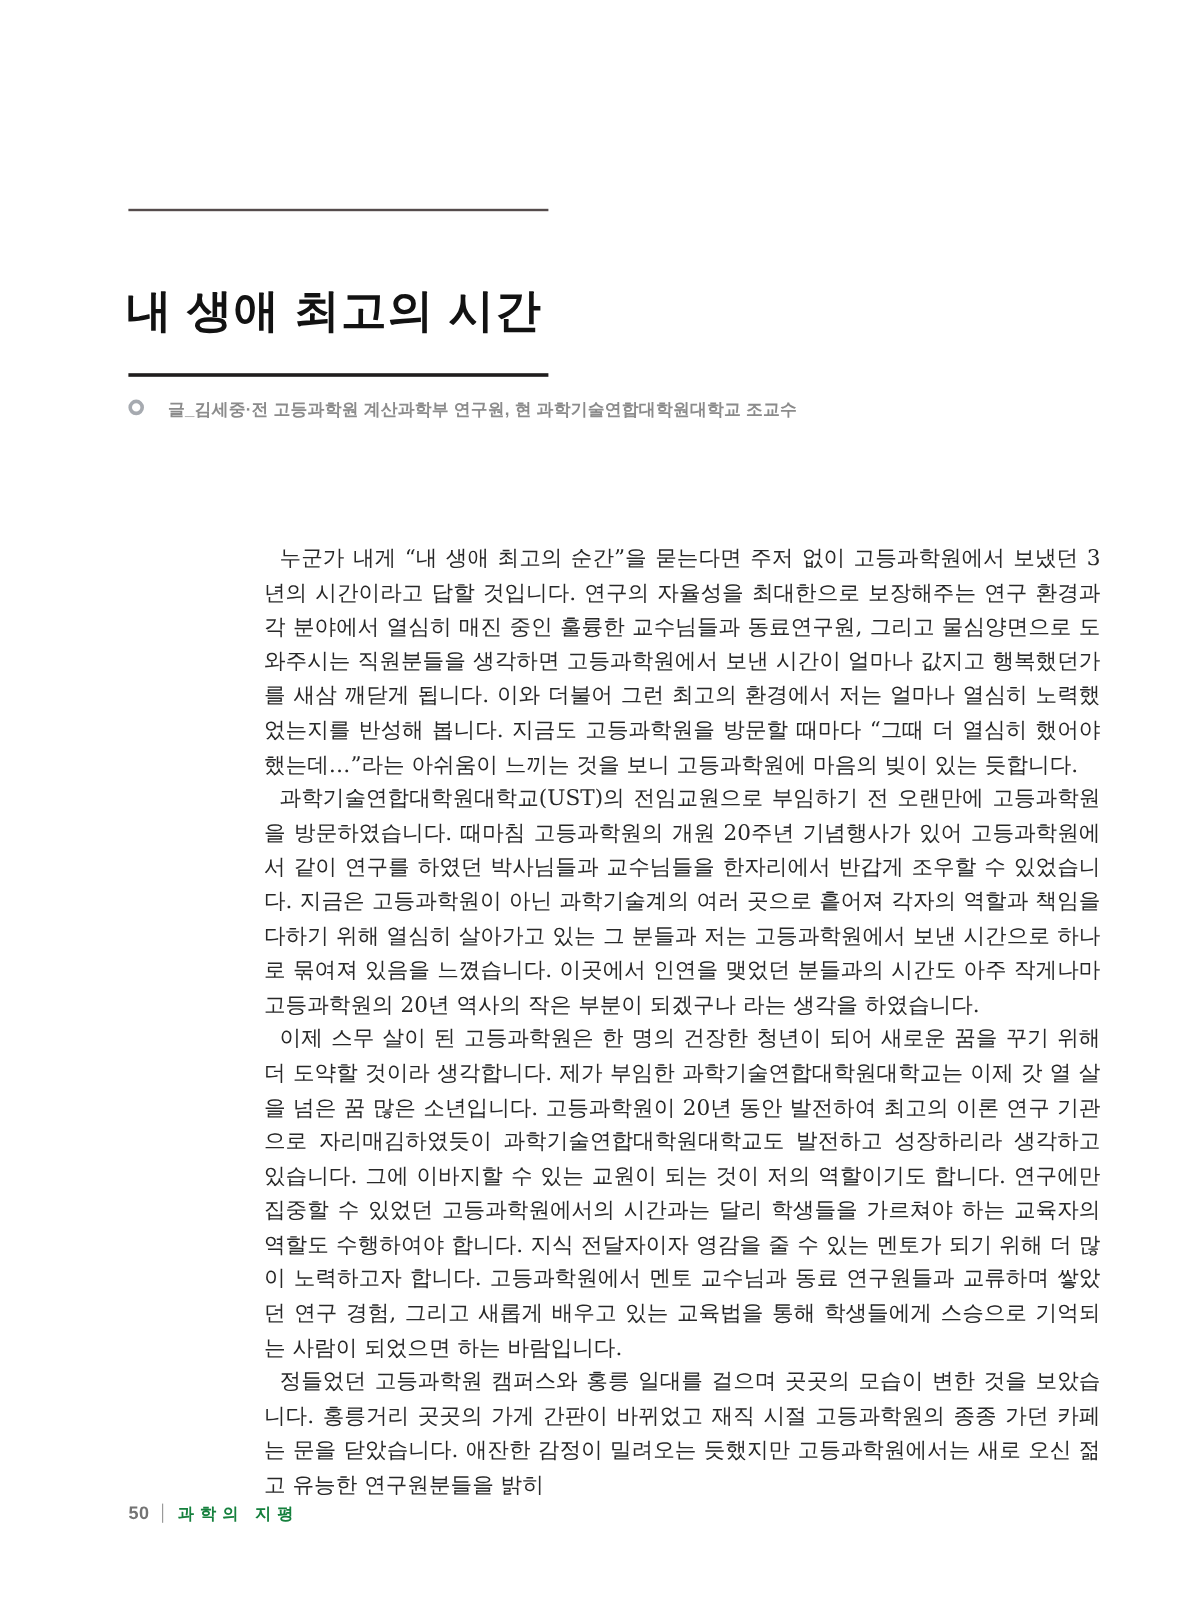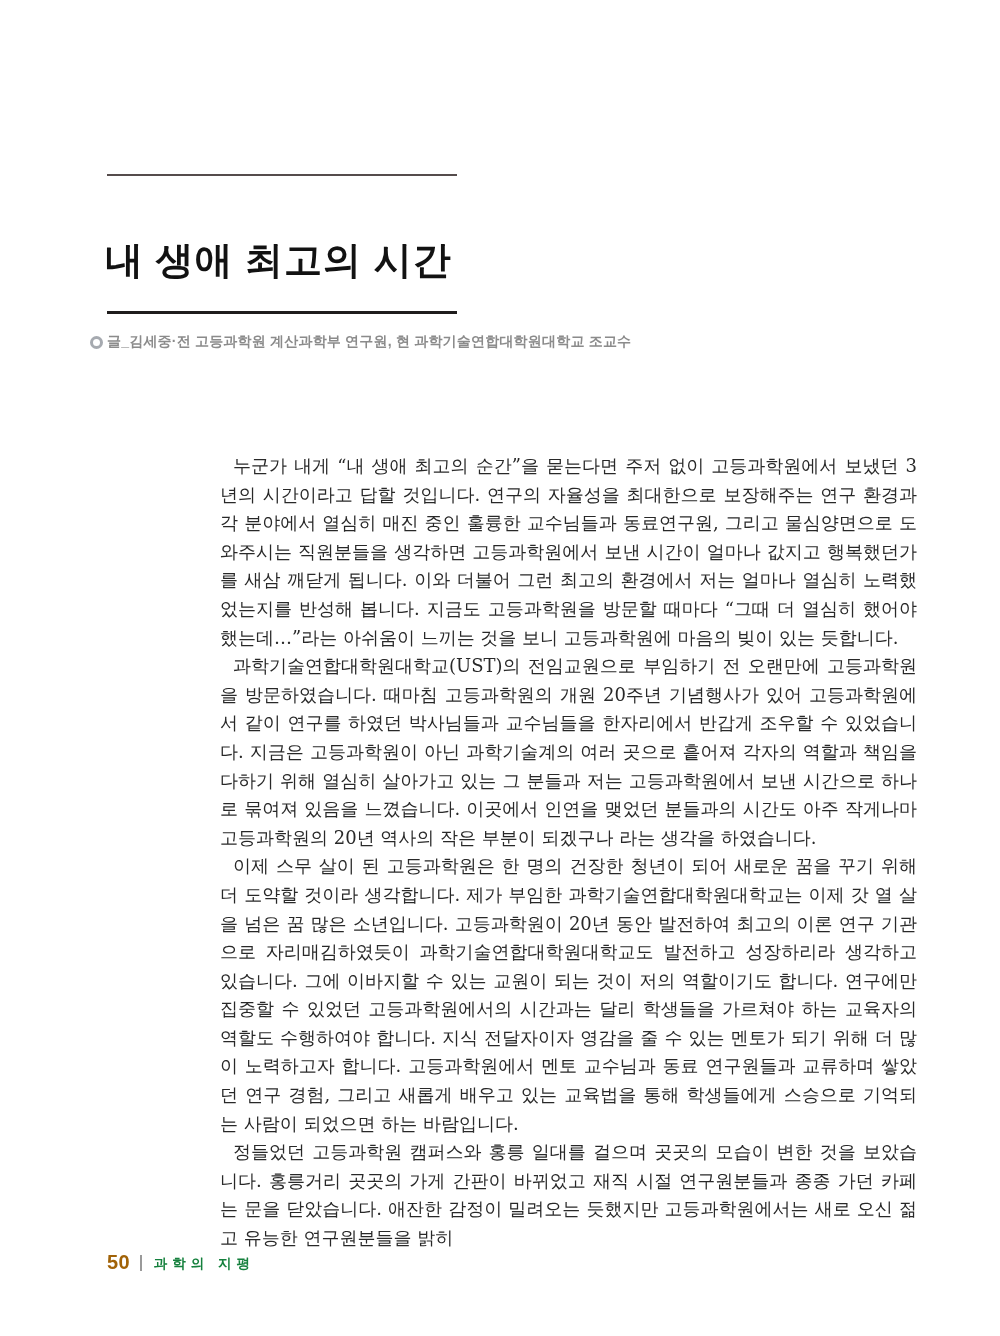--- a/index.html
+++ b/index.html
@@ -41,25 +41,25 @@
   .rule-bottom {
     position: absolute;
     left: 107px;
     top: 311px;
     width: 350px;
     height: 3px;
     background: #1f1d1d;
   }
   .byline {
     position: absolute;
-    left: 90px;
+    left: 107px;
     top: 333px;
     display: flex;
-    align-items: center;
-    gap: 4px;
+    align-items: flex-start;
+    gap: 20px;
   }
   .ring-icon {
     display: inline-block;
     width: 7px;
     height: 7px;
     border: 3.5px solid #a6aab0;
     border-radius: 50%;
     background: #ffffff;
     flex: 0 0 auto;
   }
@@ -91,23 +91,23 @@
 
   
   .page-footer {
     position: absolute;
     left: 107px;
     top: 1251px;
     display: flex;
     align-items: center;
   }
   .page-number {
-    font-size: 20px;
+    font-size: 15px;
     font-weight: 700;
-    color: #a16207;
+    color: #737373;
     letter-spacing: 0.5px;
   }
   .footer-separator {
     display: inline-block;
     width: 1.5px;
     height: 16px;
     background: #9a9a9a;
     margin: 0 12px 0 10px;
   }
   .journal-title {
@@ -131,21 +131,21 @@
 
   <div class="byline">
     <span class="ring-icon"></span>
     <span class="byline-text">글_김세중·전 고등과학원 계산과학부 연구원, 현 과학기술연합대학원대학교 조교수</span>
   </div>
 
   <div class="article-body">
     <p>누군가 내게 “내 생애 최고의 순간”을 묻는다면 주저 없이 고등과학원에서 보냈던 3년의 시간이라고 답할 것입니다. 연구의 자율성을 최대한으로 보장해주는 연구 환경과 각 분야에서 열심히 매진 중인 훌륭한 교수님들과 동료연구원, 그리고 물심양면으로 도와주시는 직원분들을 생각하면 고등과학원에서 보낸 시간이 얼마나 값지고 행복했던가를 새삼 깨닫게 됩니다. 이와 더불어 그런 최고의 환경에서 저는 얼마나 열심히 노력했었는지를 반성해 봅니다. 지금도 고등과학원을 방문할 때마다 “그때 더 열심히 했어야 했는데…”라는 아쉬움이 느끼는 것을 보니 고등과학원에 마음의 빚이 있는 듯합니다.</p>
     <p>과학기술연합대학원대학교(UST)의 전임교원으로 부임하기 전 오랜만에 고등과학원을 방문하였습니다. 때마침 고등과학원의 개원 20주년 기념행사가 있어 고등과학원에서 같이 연구를 하였던 박사님들과 교수님들을 한자리에서 반갑게 조우할 수 있었습니다. 지금은 고등과학원이 아닌 과학기술계의 여러 곳으로 흩어져 각자의 역할과 책임을 다하기 위해 열심히 살아가고 있는 그 분들과 저는 고등과학원에서 보낸 시간으로 하나로 묶여져 있음을 느꼈습니다. 이곳에서 인연을 맺었던 분들과의 시간도 아주 작게나마 고등과학원의 20년 역사의 작은 부분이 되겠구나 라는 생각을 하였습니다.</p>
     <p>이제 스무 살이 된 고등과학원은 한 명의 건장한 청년이 되어 새로운 꿈을 꾸기 위해 더 도약할 것이라 생각합니다. 제가 부임한 과학기술연합대학원대학교는 이제 갓 열 살을 넘은 꿈 많은 소년입니다. 고등과학원이 20년 동안 발전하여 최고의 이론 연구 기관으로 자리매김하였듯이 과학기술연합대학원대학교도 발전하고 성장하리라 생각하고 있습니다. 그에 이바지할 수 있는 교원이 되는 것이 저의 역할이기도 합니다. 연구에만 집중할 수 있었던 고등과학원에서의 시간과는 달리 학생들을 가르쳐야 하는 교육자의 역할도 수행하여야 합니다. 지식 전달자이자 영감을 줄 수 있는 멘토가 되기 위해 더 많이 노력하고자 합니다. 고등과학원에서 멘토 교수님과 동료 연구원들과 교류하며 쌓았던 연구 경험, 그리고 새롭게 배우고 있는 교육법을 통해 학생들에게 스승으로 기억되는 사람이 되었으면 하는 바람입니다.</p>
-    <p>정들었던 고등과학원 캠퍼스와 홍릉 일대를 걸으며 곳곳의 모습이 변한 것을 보았습니다. 홍릉거리 곳곳의 가게 간판이 바뀌었고 재직 시절 연구원분들과 종종 가던 카페는 문을 닫았습니다. 애잔한 감정이 밀려오는 듯했지만 고등과학원에서는 새로 오신 젊고 유능한 연구원분들을 밝히</p>
+    <p>정들었던 고등과학원 캠퍼스와 홍릉 일대를 걸으며 곳곳의 모습이 변한 것을 보았습니다. 홍릉거리 곳곳의 가게 간판이 바뀌었고 재직 시절 고등과학원의 종종 가던 카페는 문을 닫았습니다. 애잔한 감정이 밀려오는 듯했지만 고등과학원에서는 새로 오신 젊고 유능한 연구원분들을 밝히</p>
   </div>
 
   <div class="page-footer">
     <span class="page-number">50</span>
     <span class="footer-separator"></span>
     <span class="journal-title">과학의 지평</span>
   </div>
 
 </div>
 

